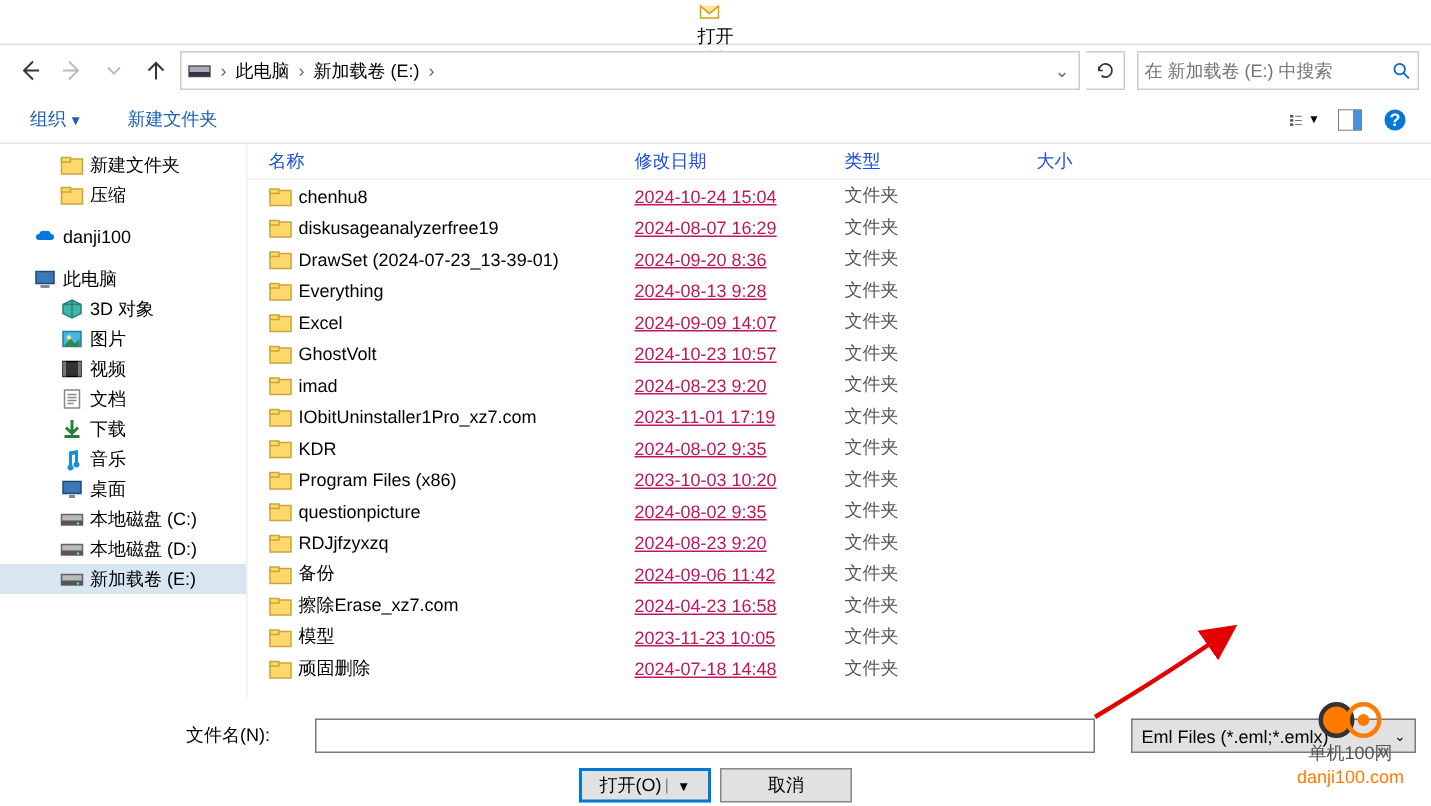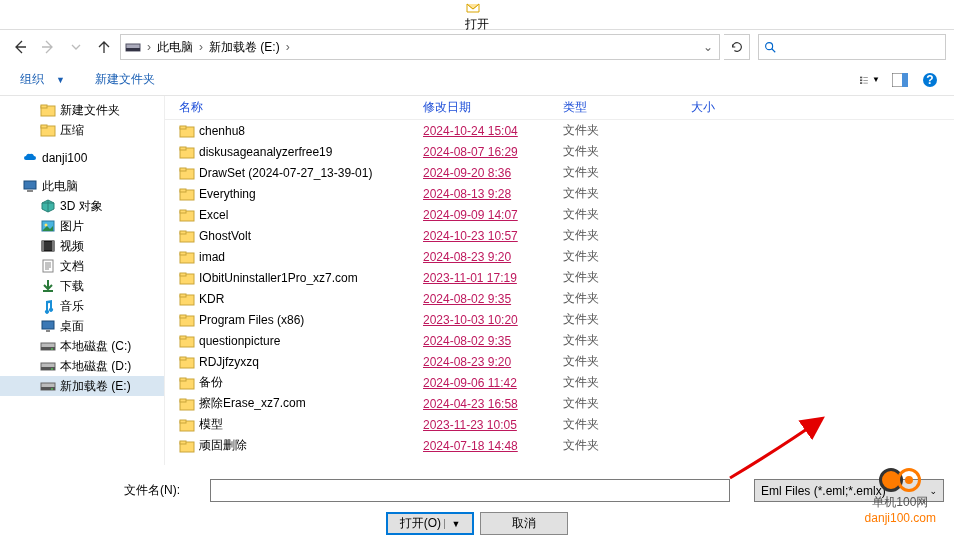--- a/index.html
+++ b/index.html
@@ -12,21 +12,21 @@
 .navbtn { width: 24px; height: 24px; display: flex; align-items: center; justify-content: center; color: #555; }
 .navbtn.disabled { color: #bbb; }
 .breadcrumb { flex: 1; display: flex; align-items: center; border: 1px solid #ccc; height: 26px; padding: 0 4px; background: #fff; }
 .bcicon { width: 16px; height: 16px; margin-right: 4px; }
 .bcseg { padding: 0 4px; }
 .bcarr { color: #666; padding: 0 2px; }
 .bcrefresh { width: 26px; height: 26px; border: 1px solid #ccc; border-left: none; display: flex; align-items: center; justify-content: center; }
 .searchbox { width: 188px; height: 26px; border: 1px solid #ccc; margin-left: 4px; display: flex; align-items: center; padding: 0 4px; }
 .searchbox input { border: none; outline: none; flex: 1; color: #888; }
 .toolbar { display: flex; align-items: center; height: 32px; padding: 0 14px; border-bottom: 1px solid #e5e5e5; background: #fff; }
-.tbitem { color: #1a5fb4; padding: 0 6px; display: flex; align-items: center; gap: 12px; }
+.tbitem { color: #1a5fb4; padding: 0 6px; display: flex; align-items: center; gap: 2px; }
 .tbright { margin-left: auto; display: flex; gap: 10px; align-items: center; }
 .tbicon { width: 20px; height: 20px; display: flex; align-items: center; justify-content: center; }
 .mainarea { display: flex; height: 369px; }
 .sidebar { width: 164px; overflow-y: auto; padding: 4px 0; }
 .treeitem { display: flex; align-items: center; height: 20px; padding-left: 8px; gap: 4px; white-space: nowrap; }
 .treeitem.selected { background: #d8e6f2; }
 .treeitem .ti { width: 16px; height: 16px; flex-shrink: 0; }
 .treeitem .ind { display: inline-block; }
 .filelist { flex: 1; overflow-y: auto; border-left: 1px solid #eee; }
 .listhead { display: flex; height: 24px; align-items: center; border-bottom: 1px solid #eee; color: #1d4ed8; position: sticky; top: 0; background: #fff; }
@@ -107,20 +107,21 @@
     <span class="bcarr">›</span>
     <span style="margin-left:auto" class="bcarr">⌄</span>
   </div>
   <div class="bcrefresh">
       <svg width="14" height="14" viewBox="0 0 16 16">
         <path d="M3 8 A5 5 0 1 1 5 12" stroke="#333" fill="none" stroke-width="1.3"></path>
         <path d="M3 5 L3 8 L6 8" stroke="#333" fill="none" stroke-width="1.3"></path>
       </svg>
     </div>
   <div class="searchbox">
+    <input placeholder="在 新加载卷 (E:) 中搜索" style="">
     <svg width="14" height="14" viewBox="0 0 16 16">
         <circle cx="7" cy="7" r="4" stroke="#0066cc" fill="none" stroke-width="1.3"></circle>
         <path d="M10 10 L14 14" stroke="#0066cc" stroke-width="1.3"></path>
       </svg>
   </div>
 </div>
 
 <div class="toolbar">
   <div class="tbitem">
       <span>组织</span> 
@@ -305,21 +306,21 @@
           <div class="datecell">2024-08-07 16:29</div>
           <div class="typecell">文件夹</div>
           <div class="sizecell"></div>
         </div>
         <div class="listrow">
           <div class="namecell">
             <span class="foldericon"><svg viewBox="0 0 16 16">
                 <rect x="1" y="4" width="14" height="10" fill="#ffd86b" stroke="#caa53a"></rect>
                 <rect x="1" y="3" width="6" height="3" fill="#ffd86b" stroke="#caa53a"></rect>
               </svg></span>
-            <span>DrawSet (2024-07-27_13-39-01)</span>
+            <span>DrawSet (2024-07-23_13-39-01)</span>
           </div>
           <div class="datecell">2024-09-20 8:36</div>
           <div class="typecell">文件夹</div>
           <div class="sizecell"></div>
         </div>
         <div class="listrow">
           <div class="namecell">
             <span class="foldericon"><svg viewBox="0 0 16 16">
                 <rect x="1" y="4" width="14" height="10" fill="#ffd86b" stroke="#caa53a"></rect>
                 <rect x="1" y="3" width="6" height="3" fill="#ffd86b" stroke="#caa53a"></rect>

